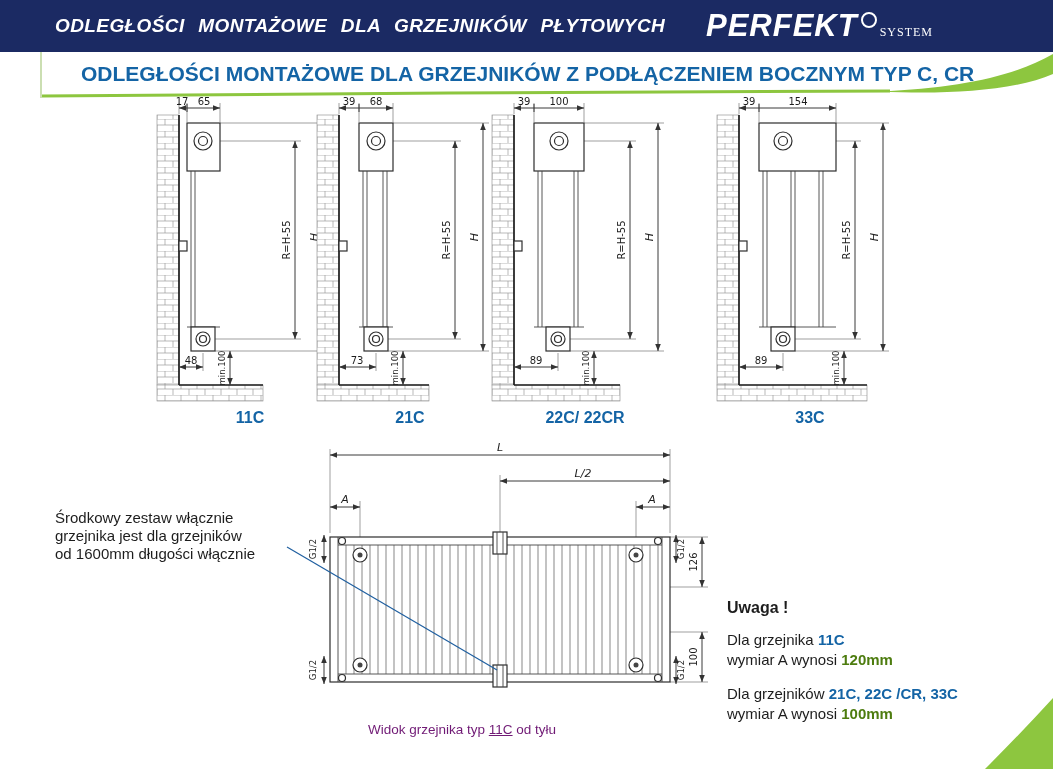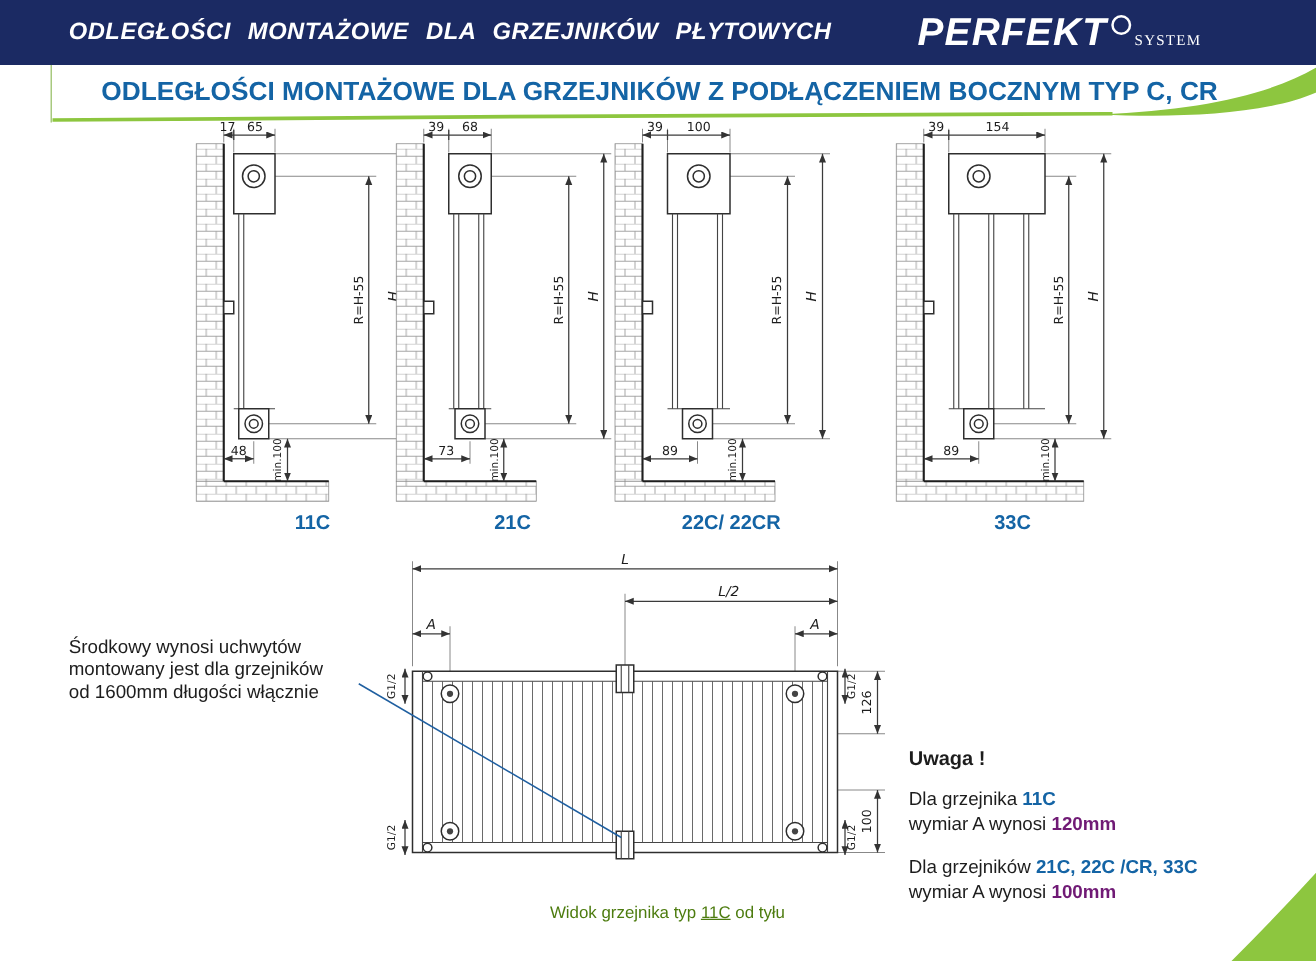--- a/index.html
+++ b/index.html
@@ -4,21 +4,21 @@
 <style>
   :root{ --navy:#1b2a63; --green:#8dc63f; --blue:#1464a5; }
   html,body{margin:0;padding:0;background:#e8e8e8;}
   .page{position:relative;width:1053px;height:769px;background:#fff;overflow:hidden;
         font-family:"Liberation Sans",sans-serif;color:#222;}
   
   .header{position:absolute;left:0;top:0;width:1053px;height:52px;background:var(--navy);
           display:flex;align-items:center;}
   .header-title{margin-left:55px;color:#fff;font-size:19px;font-weight:bold;font-style:italic;
                 word-spacing:8px;letter-spacing:.4px;white-space:nowrap;}
-  .brand{margin-left:auto;margin-right:92px;display:flex;align-items:flex-start;color:#fff;}
+  .brand{margin-left:auto;margin-right:120px;display:flex;align-items:flex-start;color:#fff;}
   .brand-name{font-size:31px;line-height:30px;font-weight:bold;font-style:italic;letter-spacing:1px;}
   .brand-mark{width:12px;height:12px;border:2px solid #fff;border-radius:50%;margin:1px 3px 0 3px;}
   .brand-sub{font-size:12px;letter-spacing:1px;margin-top:14px;font-family:Liberation Serif, serif;}
   
   .subheader{position:absolute;left:0;top:52px;width:1053px;height:44px;display:flex;align-items:center;}
   .subheader-title{margin-left:81px;color:var(--blue);font-size:21px;font-weight:bold;white-space:nowrap;}
   .deco{position:absolute;pointer-events:none;}
   .greenfill{fill:var(--green);}
   .greenline{stroke:var(--green);stroke-width:3;fill:none;}
   
@@ -31,27 +31,27 @@
   .ext{stroke:#777;stroke-width:0.7;fill:none;}
   text{font-family:"DejaVu Sans",sans-serif;fill:#1d1d1d;}
   .dimlabel{font-size:10px;text-anchor:middle;}
   .dimlabel-s{font-size:8.5px;text-anchor:middle;}
   .dimlabel-i{font-size:11px;font-style:italic;text-anchor:middle;}
   .type{font-size:16px;font-weight:bold;fill:var(--blue);text-anchor:middle;
         font-family:"Liberation Sans",sans-serif;}
   
   .left-note{position:absolute;left:55px;top:509px;width:250px;font-size:15px;line-height:18px;color:#1d1d1d;}
   .rear-view{position:absolute;left:280px;top:437px;}
-  .caption{position:absolute;left:368px;top:722px;width:260px;text-align:right;font-size:13.5px;color:#4d7c0f;}
+  .caption{position:absolute;left:368px;top:722px;width:260px;text-align:left;font-size:13.5px;color:#701a75;}
   .caption .u{text-decoration:underline;}
   .notes{position:absolute;left:727px;top:598px;width:270px;font-size:15px;line-height:20px;color:#1d1d1d;}
   .notes-title{font-size:16px;font-weight:bold;margin-bottom:12px;}
   .notes p{margin:0 0 14px 0;}
   .t-blue{color:var(--blue);font-weight:bold;}
-  .t-bold{font-weight:bold;color:#701a75;}
+  .t-bold{font-weight:bold;color:#4d7c0f;}
   .overlay{position:absolute;left:0;top:0;width:1053px;height:769px;pointer-events:none;z-index:5;}
 </style>
 </head>
 <body>
 
 <div class="page">
 
   <div class="header">
     <div class="header-title">ODLEGŁOŚCI MONTAŻOWE DLA GRZEJNIKÓW PŁYTOWYCH</div>
     <div class="brand">
@@ -321,22 +321,22 @@
     <text class="dimlabel-i" x="372" y="66">A</text>
     <text class="dimlabel-s" transform="rotate(-90 36 112)" x="36" y="112">G1/2</text>
     <text class="dimlabel-s" transform="rotate(-90 36 233)" x="36" y="233">G1/2</text>
     <text class="dimlabel-s" transform="rotate(-90 404 112)" x="404" y="112">G1/2</text>
     <text class="dimlabel-s" transform="rotate(-90 404 233)" x="404" y="233">G1/2</text>
     <text class="dimlabel" transform="rotate(-90 417 125)" x="417" y="125">126</text>
     <text class="dimlabel" transform="rotate(-90 417 220)" x="417" y="220">100</text>
   </svg>
 
   <div class="left-note">
-    <div>Środkowy wynosi uchwytów</div>
-    <div>montowany jest dla grzejników</div>
+    <div>Środkowy zestaw włącznie</div>
+    <div>grzejnika jest dla grzejników</div>
     <div>od 1600mm długości włącznie</div>
   </div>
 
   <div class="caption">
     <span>Widok grzejnika typ </span><span class="u">11C</span><span> od tyłu</span>
   </div>
 
   <div class="notes">
     <div class="notes-title">Uwaga !</div>
     <p>

